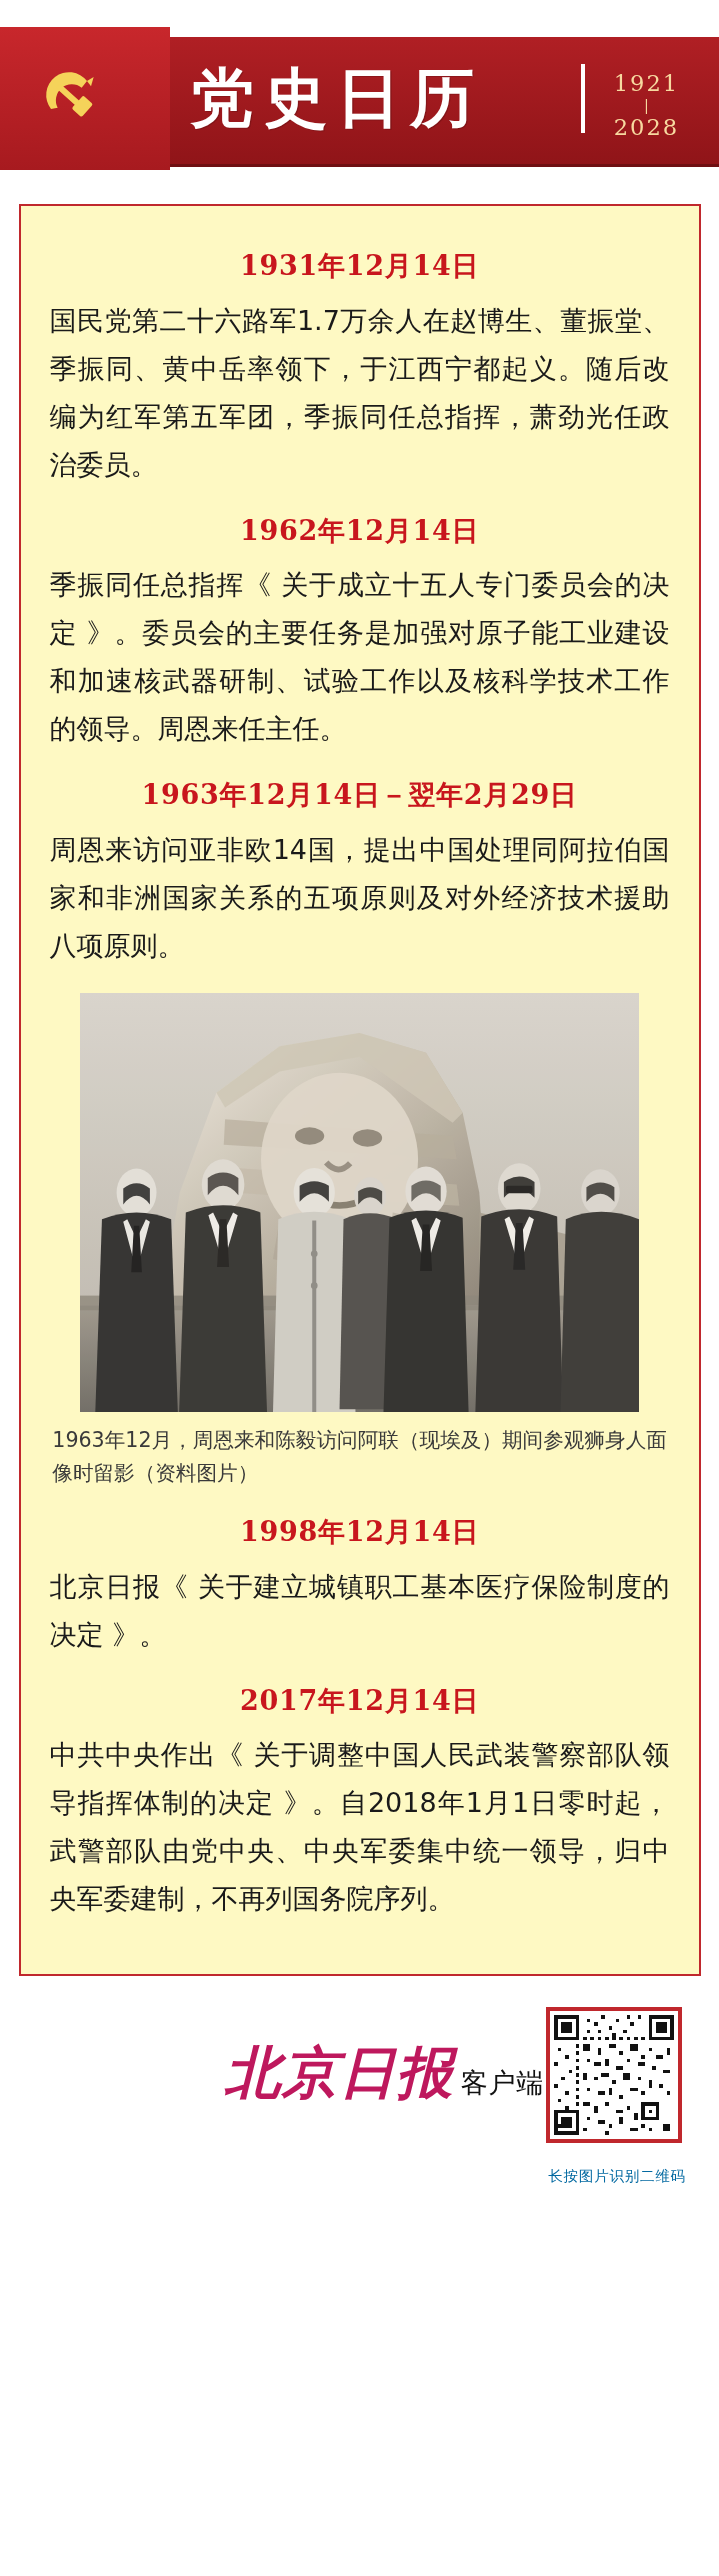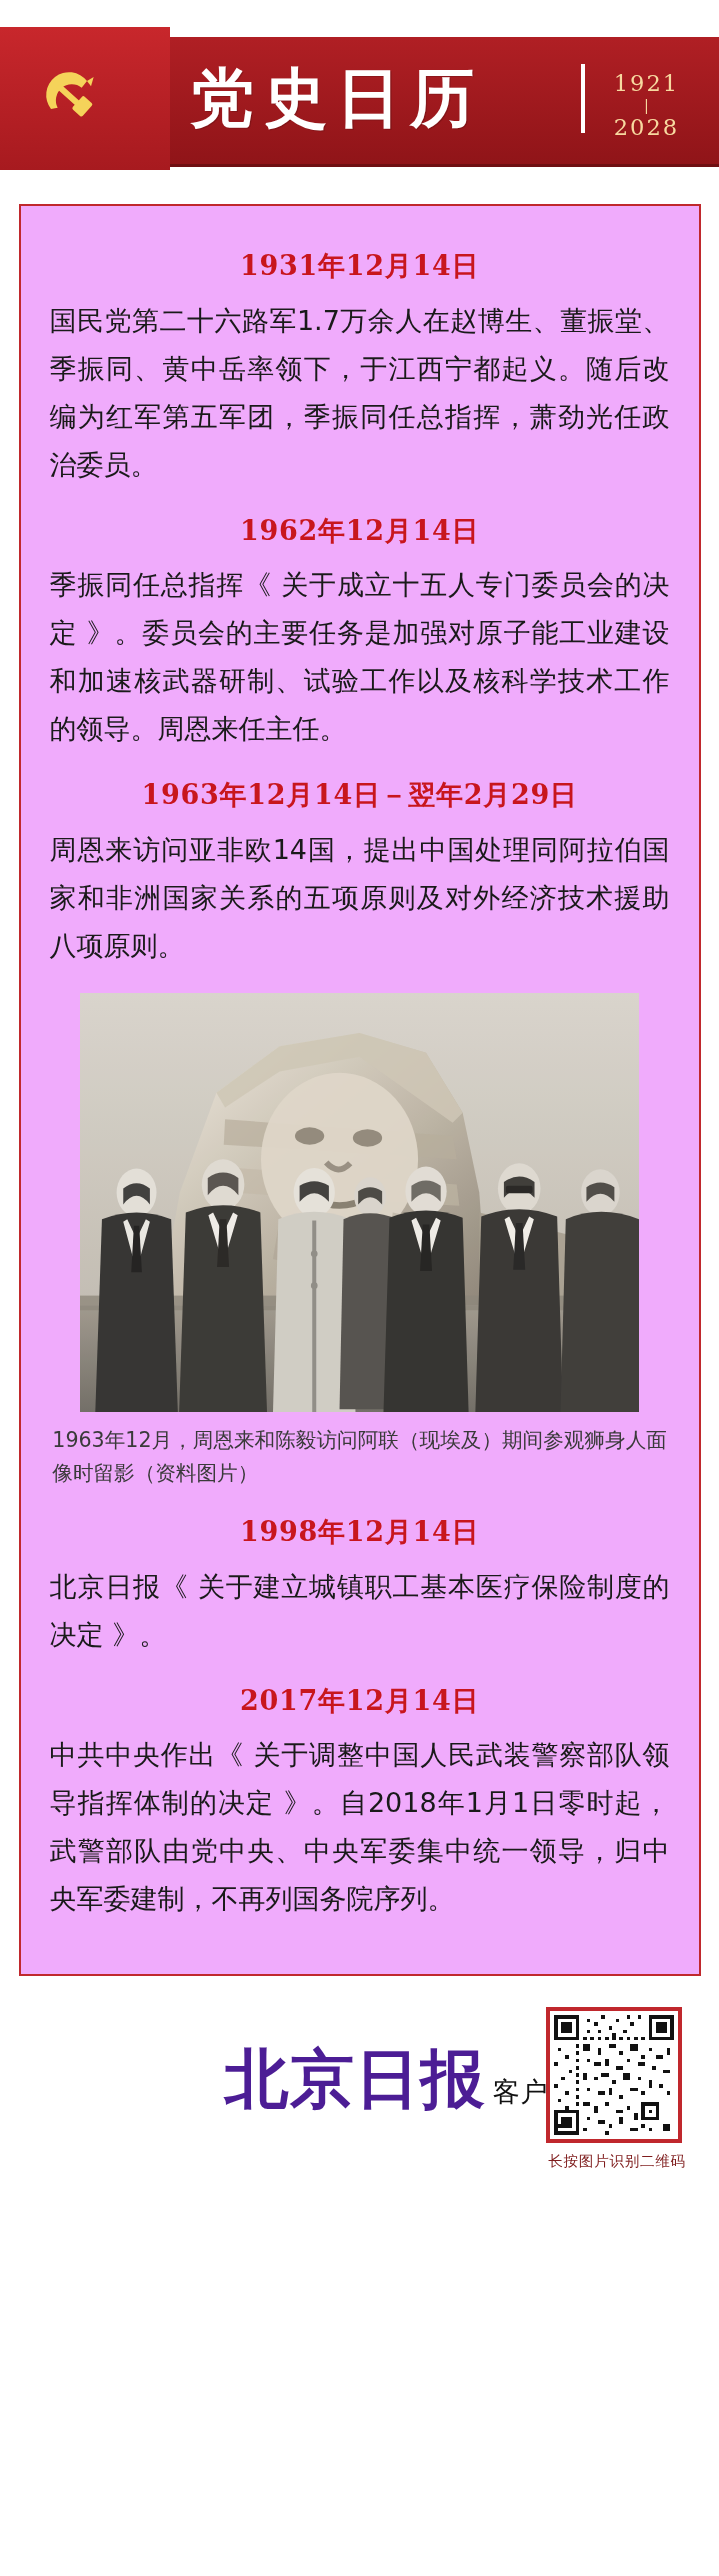--- a/index.html
+++ b/index.html
@@ -104,21 +104,21 @@
 
   
   .frame {
     position: relative;
     margin: 0 18.6px;
     border: 2px solid #c0282d;
     border-top: none;
     box-sizing: border-box;
     width: 682px;
     padding: 20px 29px 47px 29px;
-    background: #f0abfc;
+    background: #fef9c3;
   }
   .frame-top-rule {
     position: absolute;
     left: -2px;
     right: -2px;
     top: 0;
     height: 2px;
     background: #c0282d;
   }
 
@@ -172,24 +172,25 @@
     height: 200px;
   }
   .logo {
     position: absolute;
     left: 206px;
     top: 60px;
     white-space: nowrap;
     font-family: "DejaVu Serif", "Liberation Serif", serif;
   }
   .logo .main {
-    font-size: 64px;
+    font-size: 56px;
     font-weight: bold;
-    color: #4c1d95;
+    color: #be185d;
     letter-spacing: 1.3px;
+    font-style: italic;
   }
   .logo .sub {
     font-size: 27px;
     color: #111111;
     letter-spacing: 0.7px;
     margin-left: 7px;
   }
   .qr-wrap {
     position: absolute;
     right: 12px;
@@ -204,23 +205,23 @@
     box-sizing: border-box;
     background: #ffffff;
     padding: 4px;
   }
   .qr-canvas {
     width: 100%;
     height: 100%;
     display: block;
   }
   .qr-text {
-    margin-top: 9px;
+    margin-top: 24px;
     font-size: 14.6px;
-    color: #7f1d1d;
+    color: #0369a1;
     letter-spacing: 0.7px;
   }
 </style>
 </head>
 <body>
 
 <div class="page">
 
   <div class="header">
     <div class="header-band"></div>

